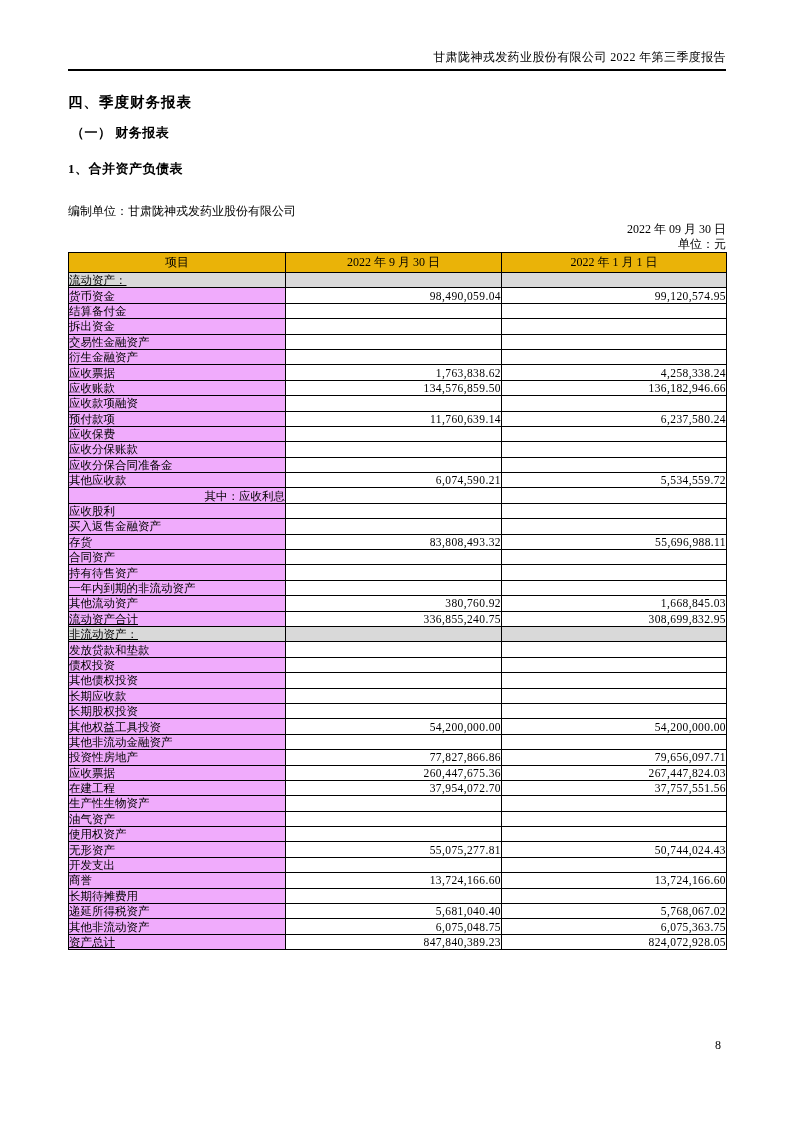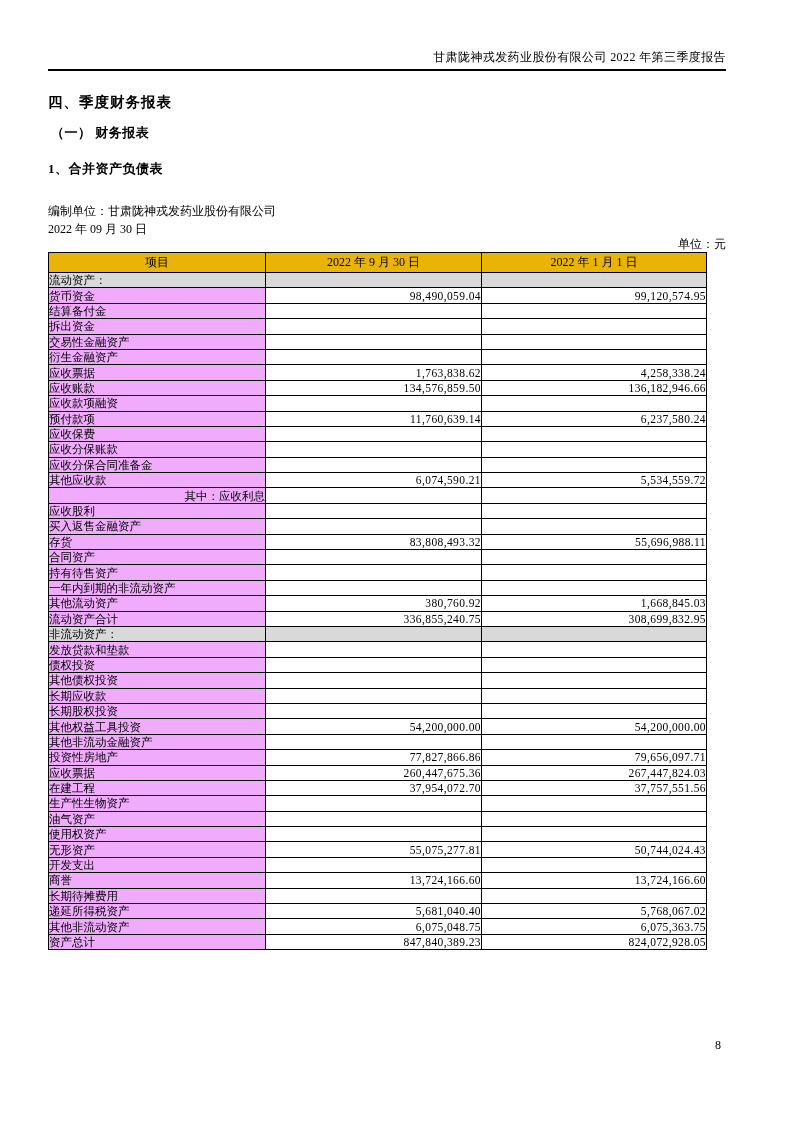--- a/index.html
+++ b/index.html
@@ -3,48 +3,48 @@
 <meta charset="utf-8">
 <style>
   * { box-sizing: border-box; }
   html, body { margin: 0; padding: 0; }
   body {
     width: 793px; height: 1122px;
     background: #ffffff; color: #000;
     font-family: "Liberation Serif", "DejaVu Serif", serif;
     position: relative; overflow: hidden;
   }
-  .page { position: absolute; inset: 0; padding: 50px 67px 0 48px; }
+  .page { position: absolute; inset: 0; padding: 50px 67px 0 68px; }
 
   .report-header { font-size: 12px; line-height: 14px; text-align: right; letter-spacing: 0.4px; }
   .header-rule { border-bottom: 2px solid #000; margin-top: 5px; }
 
   .h1 { font-size: 14.5px; line-height: 16px; font-weight: bold; margin-top: 23px; letter-spacing: 1px; }
   .h2 { font-size: 13px; line-height: 14px; font-weight: bold; margin-top: 16px; margin-left: 3px; letter-spacing: 0.5px; }
   .h3 { font-size: 13px; line-height: 14px; font-weight: bold; margin-top: 22px; letter-spacing: 0.5px; }
 
   .prepared  { font-size: 12px; line-height: 14px; margin-top: 28px; }
-  .date-line { font-size: 12px; line-height: 14px; margin-top: 4px; text-align: left; }
+  .date-line { font-size: 12px; line-height: 14px; margin-top: 4px; text-align: right; }
   .unit-line { font-size: 12px; line-height: 13px; margin-top: 2px; text-align: right; }
 
   table.bs {
     border-collapse: collapse; table-layout: fixed;
     width: 658px; margin-top: 1px;
     font-size: 11.5px;
   }
   table.bs th, table.bs td { border: 1px solid #000; overflow: hidden; white-space: nowrap; }
   table.bs th {
     height: 20px; font-weight: normal; text-align: center;
     background: #eab308; font-size: 12px;
   }
   table.bs td { height: 15.4px; line-height: 14px; padding: 0; }
   td.label-cell { background: #f0abfc; }
   td.value-cell { text-align: right; padding-right: 9px; letter-spacing: 0.4px; }
   tr.section-row td { background: #D9D9D9; }
-  td.indent-0 { padding-left: 6px; }
+  td.indent-0 { padding-left: 6px; text-decoration: underline; }
   td.indent-1 { padding-left: 19px; }
   td.indent-2 { padding-left: 32px; text-align: right; }
   td.indent-3 { padding-left: 58px; }
 
   .page-number { position: absolute; top: 1038px; right: 72px; font-size: 12px; }
 </style>
 </head>
 <body>
 
 <div class="page">

